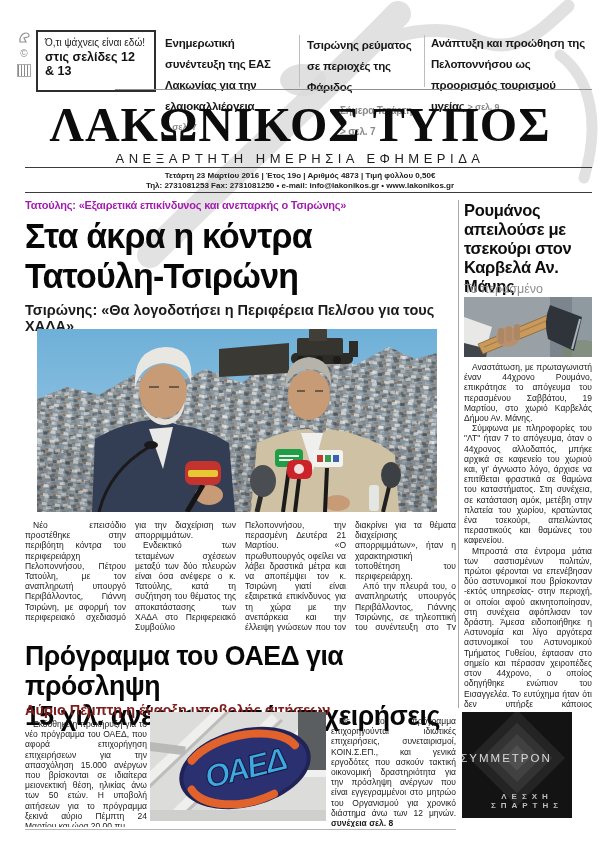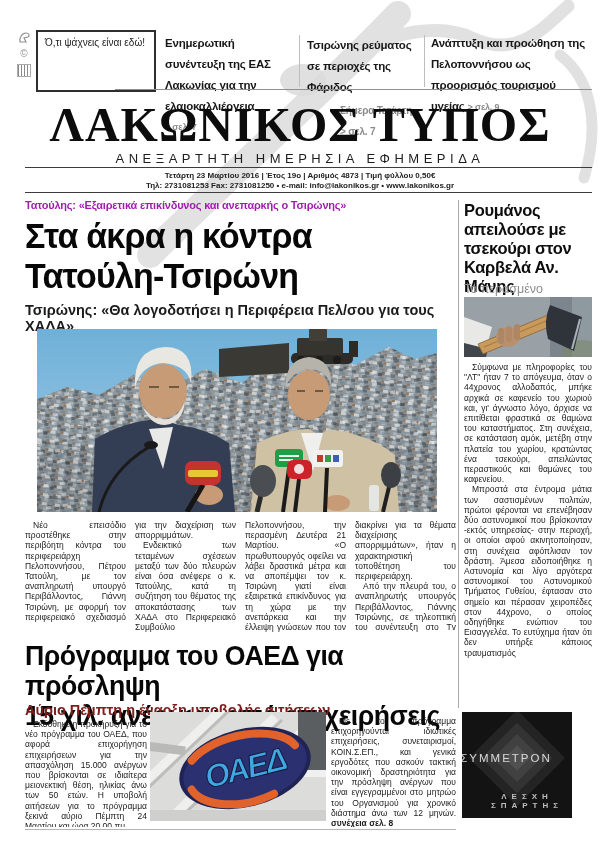--- a/index.html
+++ b/index.html
@@ -75,20 +75,21 @@
   <div class="abs z side-icons">
     <svg width="13" height="13">
       <path d="M2,11 C1,7 4,2 8,2 C11,2 12,5 10,6 L6,7 L8,11 Z" fill="none" stroke="#8f8f8f" stroke-width="1.2"></path>
     </svg>
     <span style="font-size:10px;line-height:10px;">©</span>
     <span class="barcode"></span>
   </div>
 
   <div class="abs z cbox">
     <div class="l1">Ό,τι ψάχνεις είναι εδώ!</div>
+    <div class="l3">στις σελίδες 12 &amp; 13</div>
   </div>
 
   <div class="abs z teaser" style="left:165px;top:33px;width:130px;">
     <div>Ενημερωτική συνέντευξη της ΕΑΣ Λακωνίας για την ελαιοκαλλιέργεια</div>
     <div class="ref">&gt; σελ. 7</div>
   </div>
   <div class="abs z vdiv" style="left:299px;top:35px;height:52px;"></div>
   <div class="abs z teaser" style="left:307px;top:35px;width:112px;">
     <div>Τσιρώνης ρεύματος σε περιοχές της Φάριδος</div>
     <div class="note">
@@ -225,20 +226,21 @@
       <path d="M86,8 L118,20 L110,54 L84,42 Q79,24 86,8 Z" fill="#2f343a"></path>
       <path d="M108,52 L116,22" stroke="#aab3ba" stroke-width="2"></path>
       <ellipse cx="44" cy="40" rx="12" ry="10" fill="#b9906d"></ellipse>
       <rect x="34" y="31" width="6" height="16" rx="3" fill="#ad8663"></rect>
       <rect x="42" y="29" width="6" height="16" rx="3" fill="#b08a66"></rect>
       <rect x="50" y="27" width="6" height="16" rx="3" fill="#ad8663"></rect>
     </svg>
   </div>
 
   <div class="abs z bodytxt sb-body">
+    <p>Αναστάτωση, με πρωταγωνιστή έναν 44χρονο Ρουμάνο, επικράτησε το απόγευμα του περασμένου Σαββάτου, 19 Μαρτίου, στο χωριό Καρβελάς Δήμου Αν. Μάνης.</p>
     <p>Σύμφωνα με πληροφορίες του "ΛΤ" ήταν 7 το απόγευμα, όταν ο 44χρονος αλλοδαπός, μπήκε αρχικά σε καφενείο του χωριού και, γι' άγνωστο λόγο, άρχισε να επιτίθεται φραστικά σε θαμώνα του καταστήματος. Στη συνέχεια, σε κατάσταση αμόκ, μετέβη στην πλατεία του χωρίου, κρατώντας ένα τσεκούρι, απειλώντας περαστικούς και θαμώνες του καφενείου.</p>
     <p>Μπροστά στα έντρομα μάτια των σαστισμένων πολιτών, πρώτοι φέρονται να επενέβησαν δύο αστυνομικοί που βρίσκονταν -εκτός υπηρεσίας- στην περιοχή, οι οποίοι αφού ακινητοποίησαν, στη συνέχεια αφόπλισαν τον δράστη. Άμεσα ειδοποιήθηκε η Αστυνομία και λίγο αργότερα αστυνομικοί του Αστυνομικού Τμήματος Γυθείου, έφτασαν στο σημείο και πέρασαν χειροπέδες στον 44χρονο, ο οποίος οδηγήθηκε ενώπιον του Εισαγγελέα. Το ευτύχημα ήταν ότι δεν υπήρξε κάποιος τραυματισμός</p>
   </div>
 
   <div class="abs z jobs-head">
     <div>Πρόγραμμα του ΟΑΕΔ για πρόσληψη</div>
     <div>15 χιλ. ανέργων από επιχειρήσεις</div>
   </div>
   <div class="abs z jobs-sub">Αύριο Πέμπτη η έναρξη υποβολής αιτήσεων</div>
 

